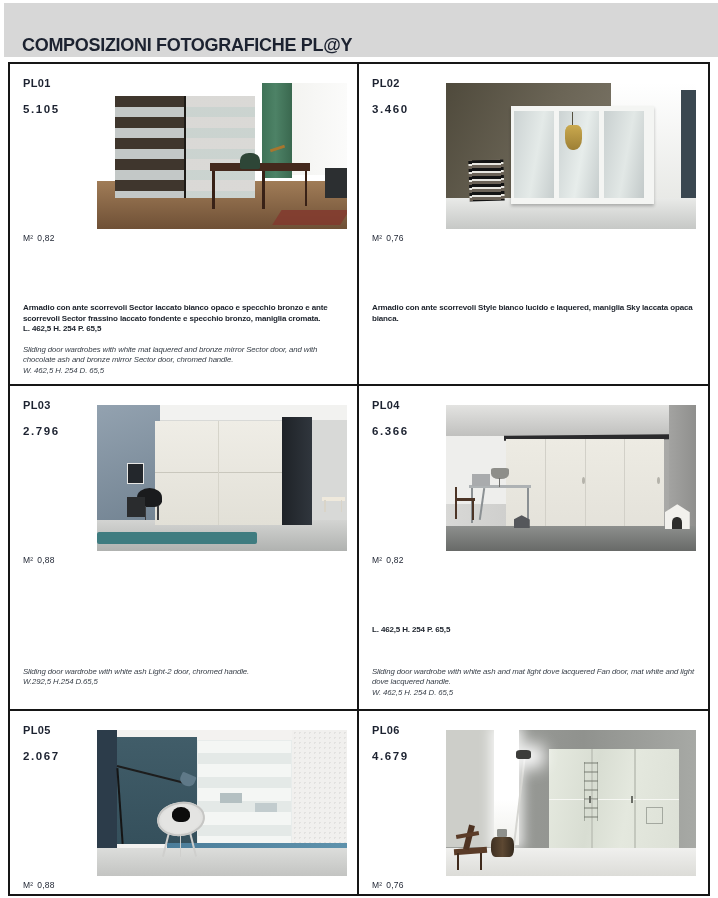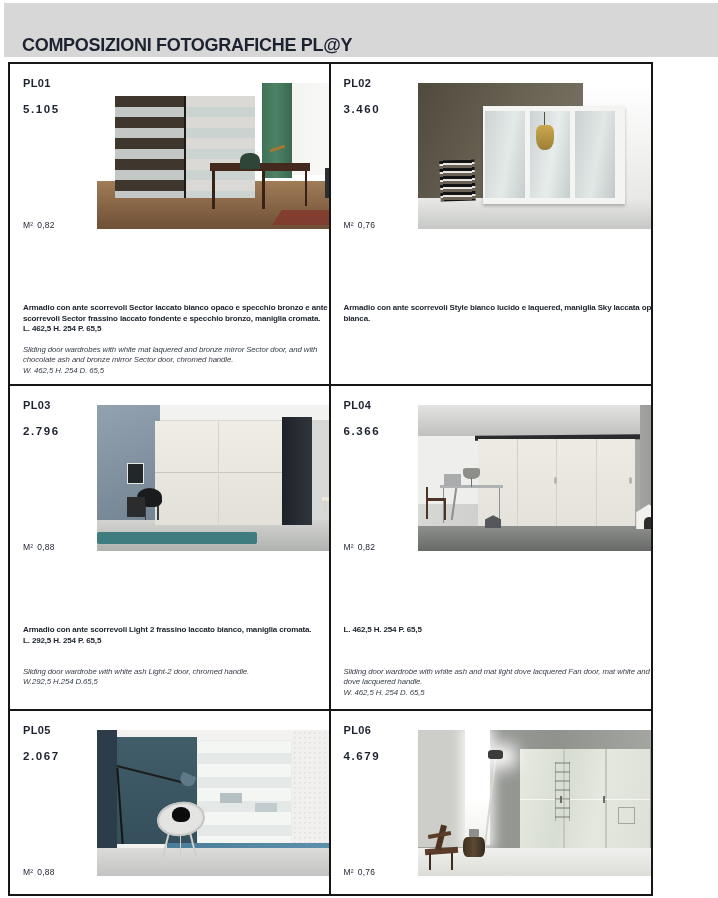--- a/index.html
+++ b/index.html
@@ -5,30 +5,30 @@
   html,body{margin:0;padding:0;}
   body{
     width:718px;height:898px;position:relative;overflow:hidden;
     background:#ffffff;font-family:"Liberation Sans",sans-serif;color:#1c2230;
   }
   .header-band{position:absolute;left:4px;top:3px;width:714px;height:54px;background:#d7d7d7;}
   .title{position:absolute;left:18px;top:8px;font-size:18px;font-weight:bold;letter-spacing:-0.3px;color:#1c2230;white-space:nowrap;margin-top:24px;}
   .subtitle{position:absolute;left:19px;top:31px;font-size:8.5px;font-style:italic;color:#242a33;margin-top:40px;}
 
   .catalog{
-    position:absolute;left:8px;top:62px;width:645px;height:834px;box-sizing:border-box;
+    position:absolute;left:8px;top:62px;width:702px;height:834px;box-sizing:border-box;
     border:2px solid #161616;display:grid;grid-template-columns:1fr 1fr;grid-template-rows:322px 325px 1fr;
   }
   .cell{position:relative;overflow:hidden;box-sizing:border-box;background:#fff;}
   .c-left{border-right:2px solid #161616;}
   .r1,.r2{border-bottom:2px solid #161616;}
 
   .code{position:absolute;left:13px;top:13px;font-size:11px;font-weight:bold;letter-spacing:.4px;}
   .price{position:absolute;left:13px;top:39px;font-size:11.5px;font-weight:bold;letter-spacing:1.6px;}
-  .m2{position:absolute;left:13px;top:156px;font-size:8.5px;letter-spacing:.2px;}
+  .m2{position:absolute;left:13px;top:169px;font-size:8.5px;letter-spacing:.2px;}
   .m2 .lbl{margin-right:4px;}
   .photo{position:absolute;left:87px;top:19px;width:250px;height:146px;margin:0;overflow:hidden;background:#fff;}
   .art{position:absolute;display:block;}
 
   .desc-it{position:absolute;left:13px;top:239px;width:324px;font-size:8px;font-weight:bold;
            letter-spacing:-0.15px;line-height:1.32;color:#20262f;}
   .desc-en{position:absolute;left:13px;top:281px;width:324px;font-size:7.8px;font-style:italic;
            letter-spacing:-0.1px;line-height:1.32;color:#3a414a;}
   .desc-it span,.desc-en span{display:block;}
 </style>
@@ -109,24 +109,20 @@
       <span class="art" style="left:12%;top:40%;width:6%;height:13%;background:#23272c;border:1px solid #e7e7e5;"></span>
       <span class="art" style="left:16%;top:57%;width:10%;height:13%;background:#1a1b1d;border-radius:50% 50% 30% 30%;"></span>
       <span class="art" style="left:19%;top:69%;width:1.5px;height:10%;background:#3b3c3e;"></span>
       <span class="art" style="left:24%;top:69%;width:1.5px;height:10%;background:#3b3c3e;"></span>
       <span class="art" style="left:12%;top:63%;width:7%;height:14%;background:#2a2c2e;"></span>
       <span class="art" style="right:1%;top:63%;width:9%;height:2.5%;background:#efe9dc;"></span>
       <span class="art" style="right:2%;top:65%;width:1.5px;height:8%;background:#d9d4c8;"></span>
       <span class="art" style="right:8.5%;top:65%;width:1.5px;height:8%;background:#d9d4c8;"></span>
     </figure>
     <div class="m2"><span class="lbl">M²</span><span>0,88</span></div>
-    <div class="desc-it">
-      <span>Armadio con ante scorrevoli Light 2 frassino laccato bianco, maniglia cromata.</span>
-        <span>L. 292,5 H. 254 P. 65,5</span>
-    </div>
     <div class="desc-en">
       <span>Sliding door wardrobe with white ash Light-2 door, chromed handle.</span>
         <span>W.292,5 H.254 D.65,5</span>
     </div>
   </section>
 
   <section class="cell r2">
     <div class="code">PL04</div>
     <div class="price">6.366</div>
     <figure class="photo" style="background:linear-gradient(90deg,#d8d8d6 0,#cfcfcd 25%,#b4b4b2 75%,#9f9f9d 100%);">

